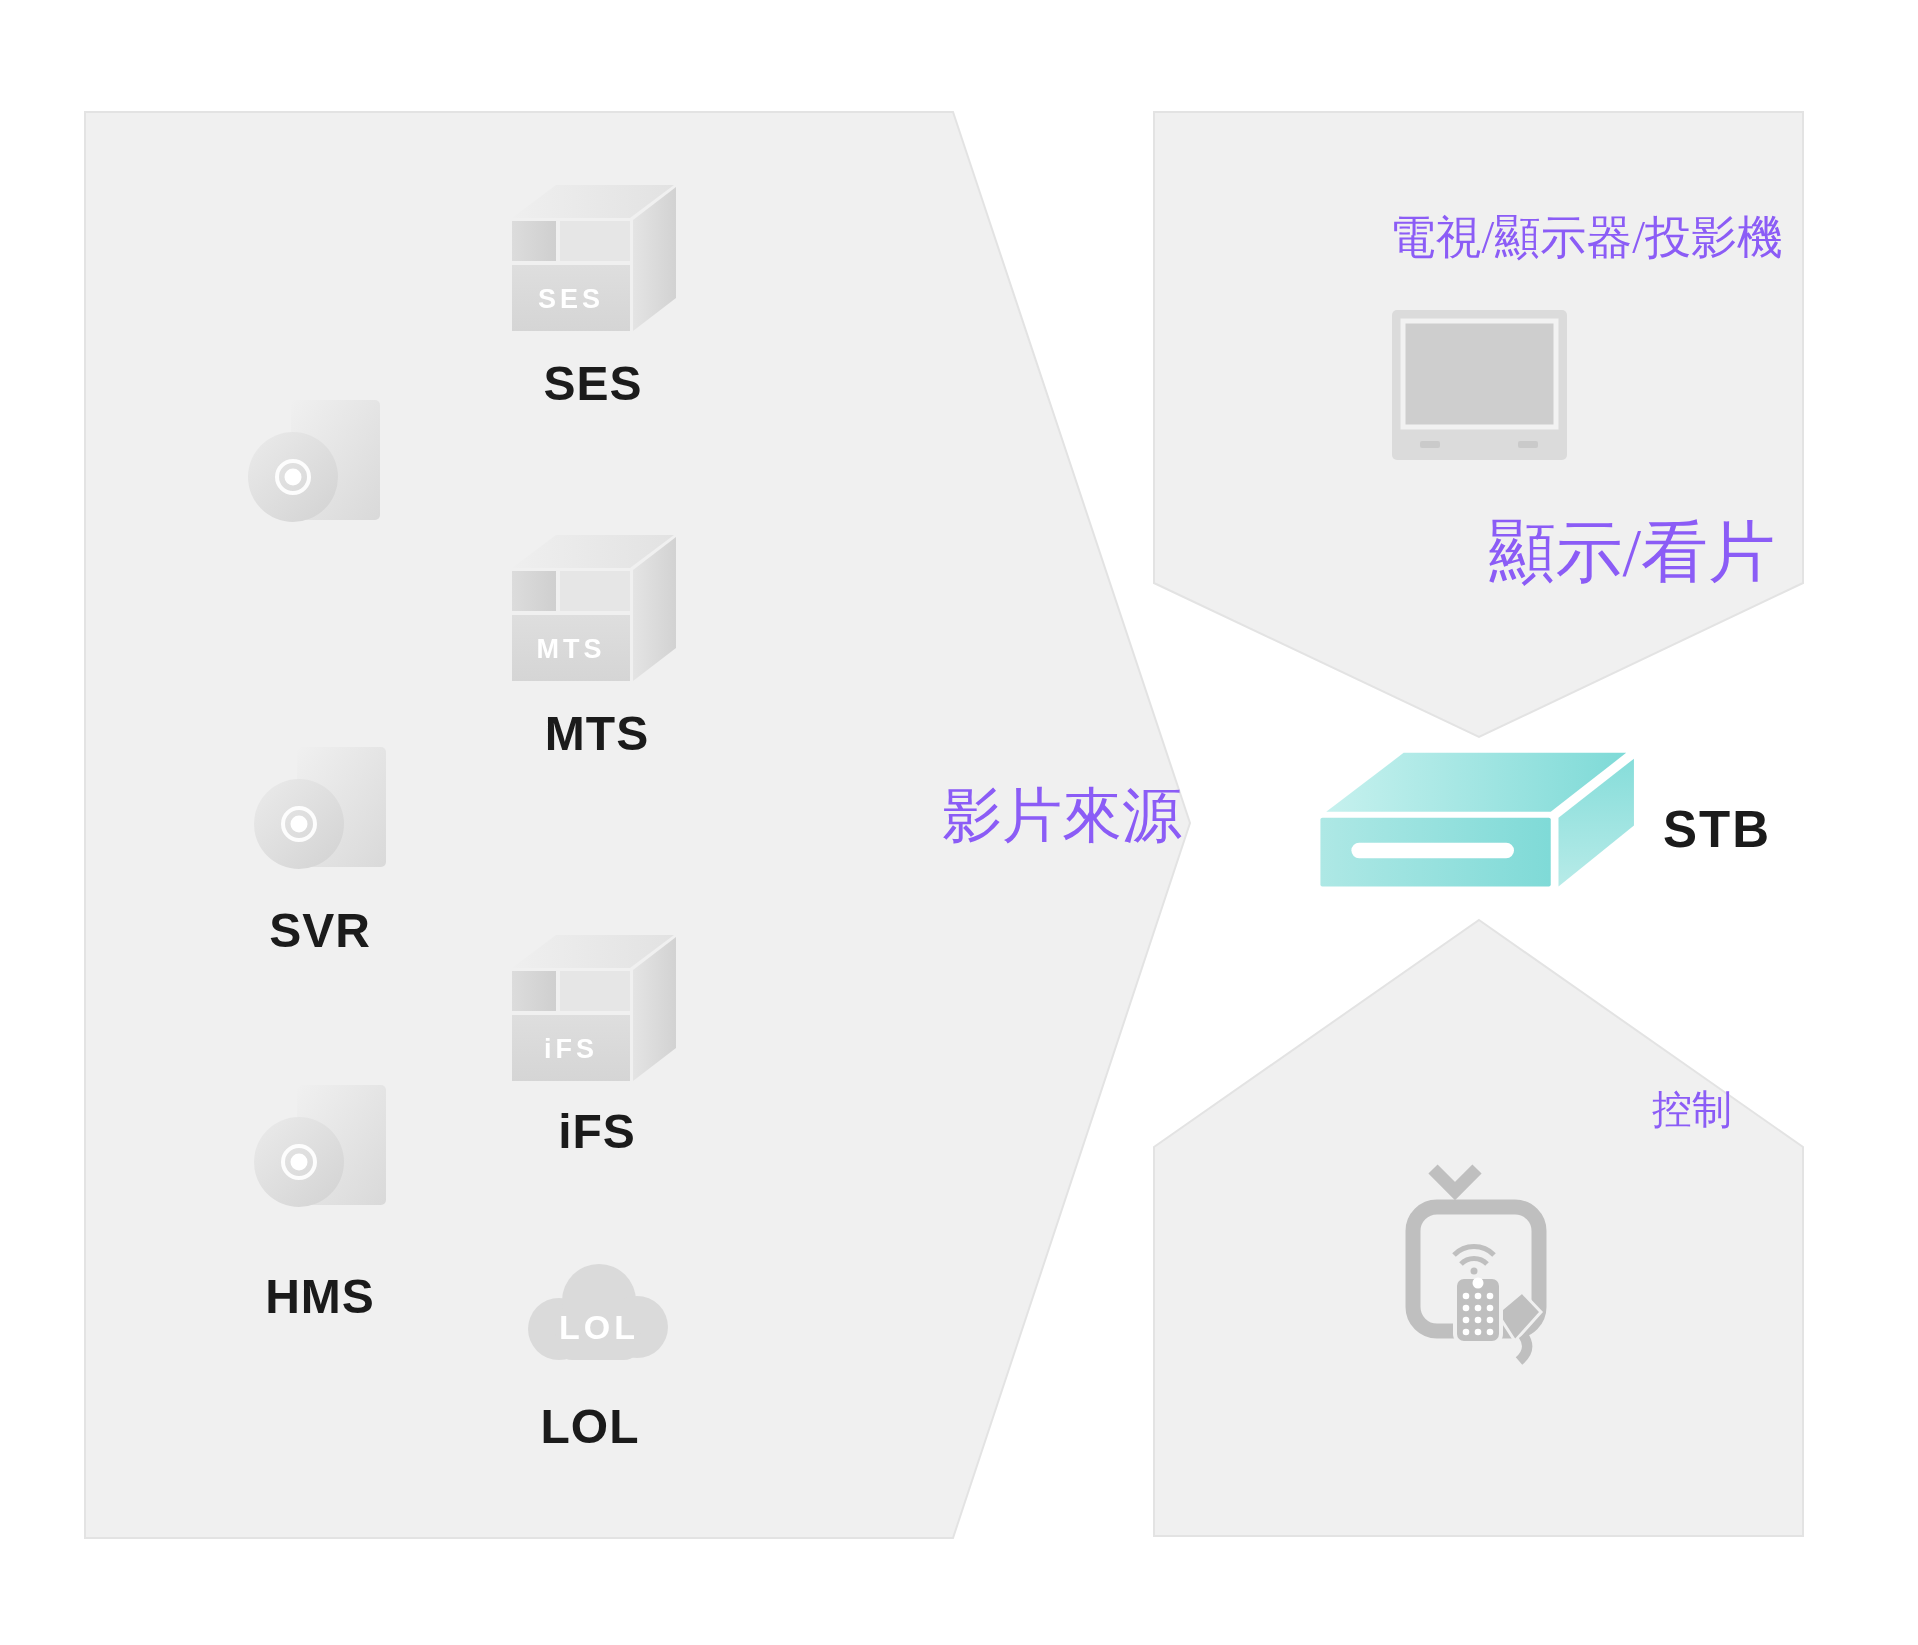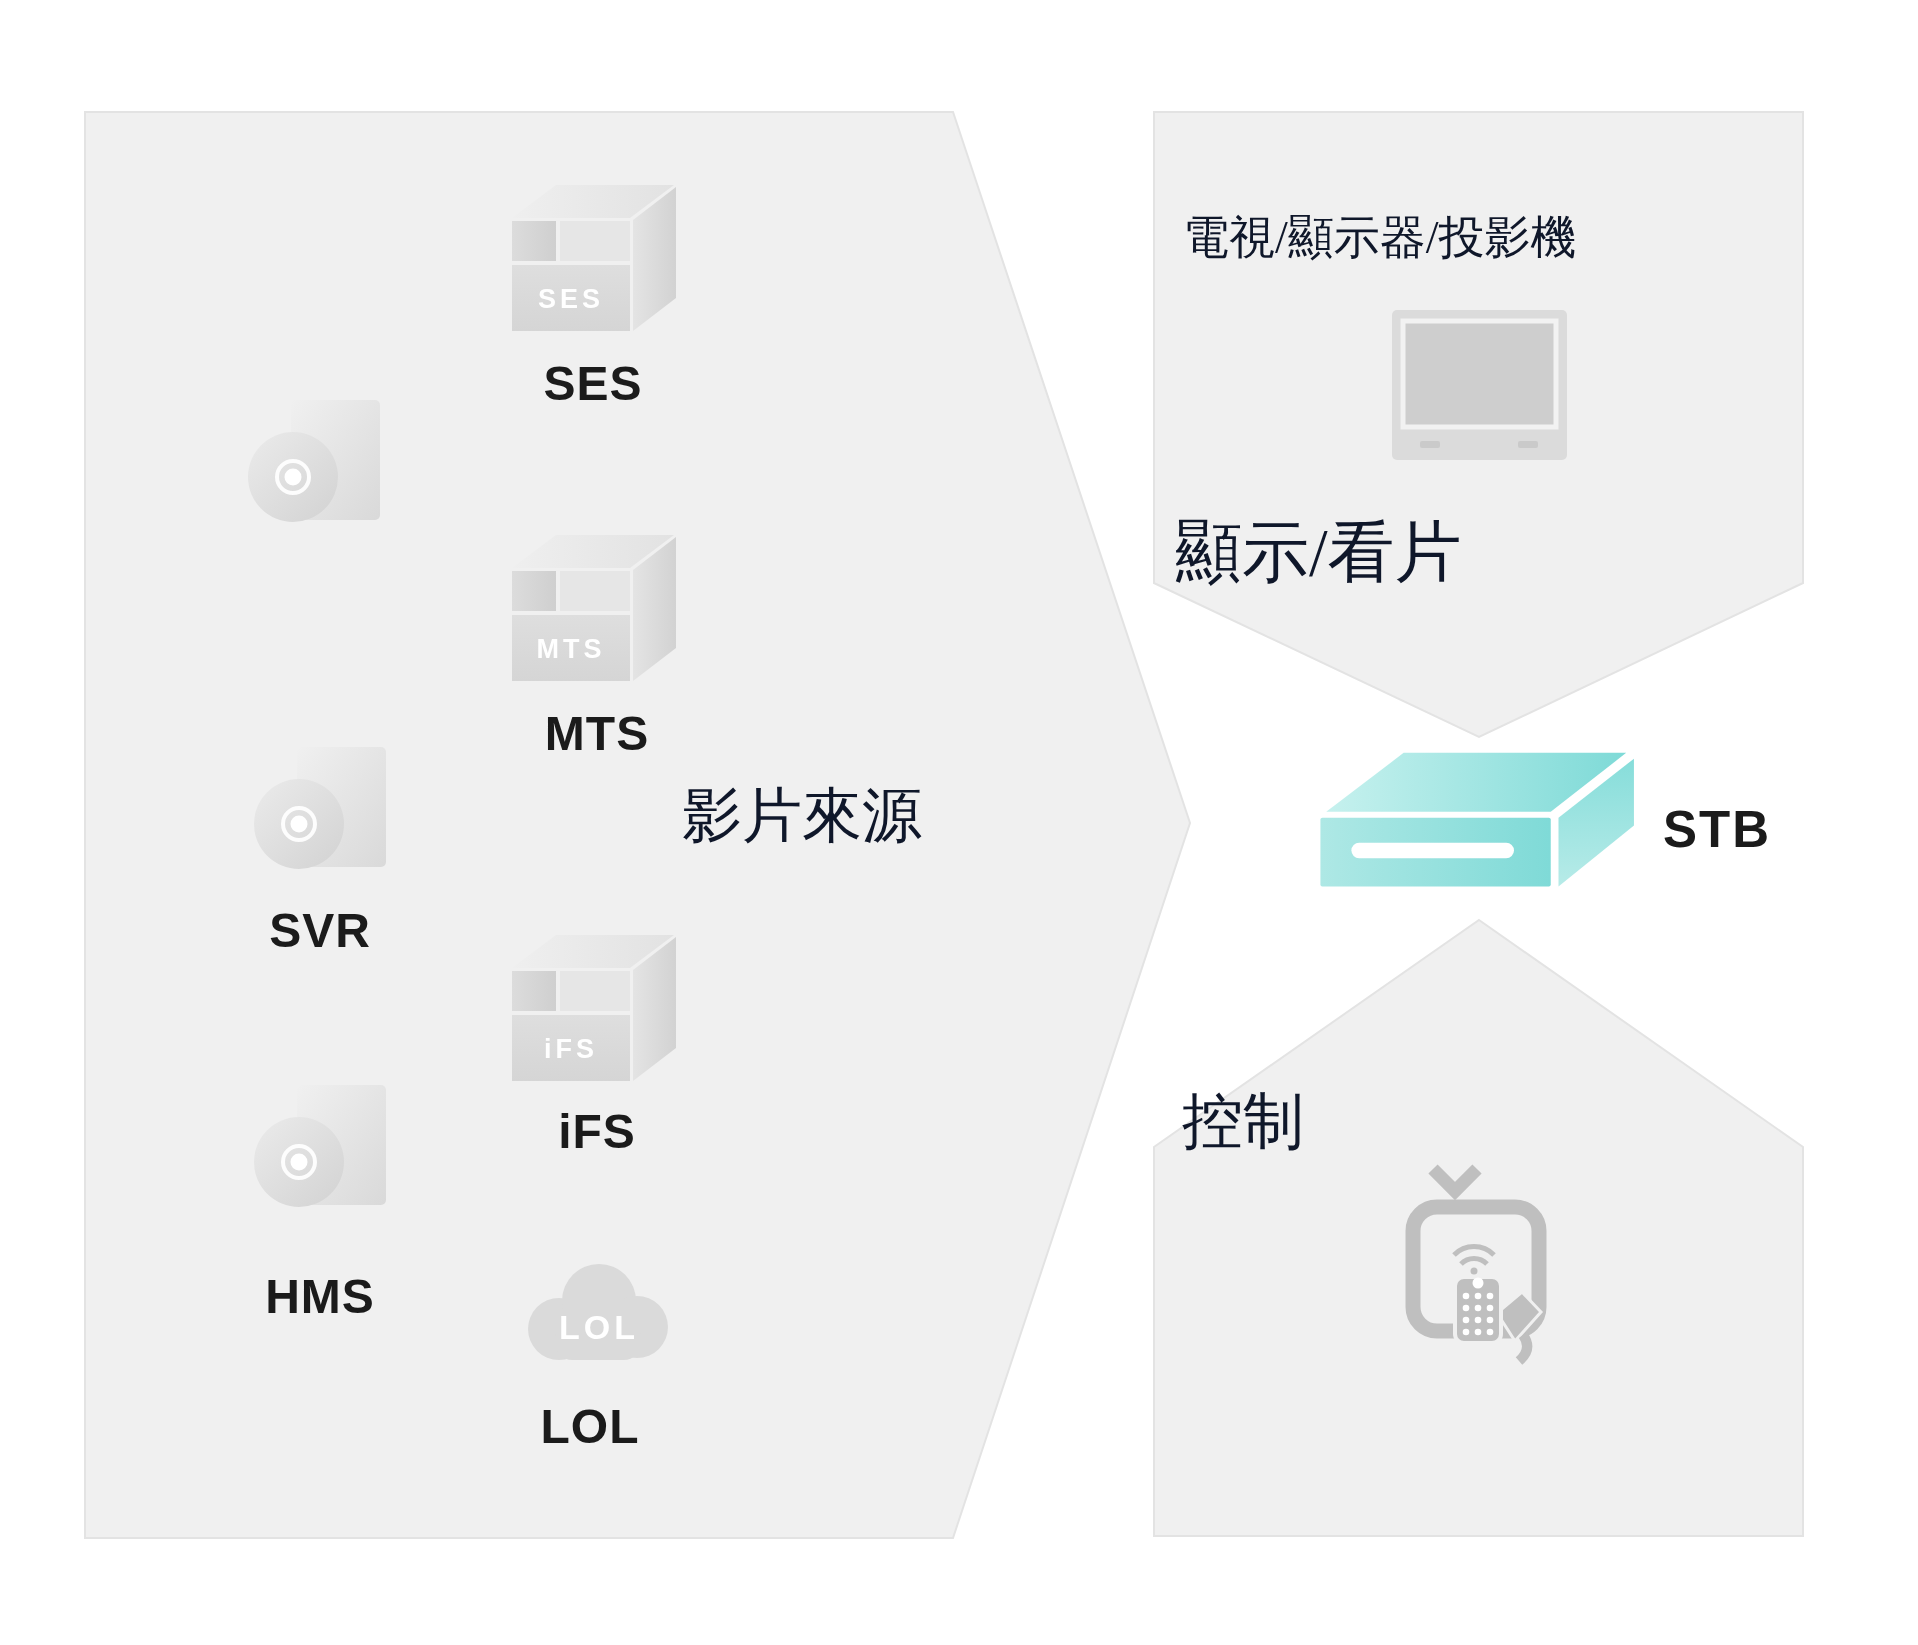--- a/index.html
+++ b/index.html
@@ -7,22 +7,22 @@
     position:relative;
     width:1918px;height:1645px;
     background:#ffffff;
     font-family:"Liberation Sans","DejaVu Sans",sans-serif;
     overflow:hidden;
   }
   .abs{position:absolute;}
   .panel-svg{position:absolute;left:0;top:0;}
   .cjk{
     font-family:"Liberation Serif","DejaVu Serif",serif;
-    color:#0f172a;
-    text-align:left;
+    color:#8b5cf6;
+    text-align:right;
     line-height:1.1;
     white-space:nowrap;
   }
   .latin-label{
     font-weight:700;
     color:#1b1b1b;
     text-align:center;
     letter-spacing:1px;
     line-height:1.05;
     white-space:nowrap;
@@ -155,21 +155,21 @@
   <div class="abs cjk" style="left:1175px;top:516px;width:600px;font-size:67px">顯示/看片</div>
 
   <svg class="abs" style="left:1318px;top:748px" width="330" height="150" viewBox="0 0 340 155">
     <polygon points="8,66 88,5 318,5 240,66" fill="url(#g-stb-top)"></polygon>
     <polygon points="248,72 326,11 326,80 248,143" fill="url(#g-stb-right)"></polygon>
     <rect x="2" y="72" width="238" height="71" rx="2" fill="url(#g-stb-front)"></rect>
     <rect x="34" y="98" width="168" height="16" rx="8" fill="#ffffff"></rect>
   </svg>
   <div class="abs latin-label" style="left:1617px;top:803px;width:200px;font-size:51px;letter-spacing:2px">STB</div>
 
-  <div class="abs cjk" style="left:1182px;top:1088px;width:600px;font-size:61px">控制</div>
+  <div class="abs cjk" style="left:1132px;top:1088px;width:600px;font-size:40px">控制</div>
 
   <svg class="abs" style="left:1405px;top:1163px" width="145" height="205" viewBox="0 0 145 205">
 
     <polyline points="28,6 50,28 72,6" fill="none" stroke="#bfbfbf" stroke-width="13"></polyline>
 
     <rect x="8" y="44" width="126" height="124" rx="24" fill="none" stroke="#bfbfbf" stroke-width="15"></rect>
 
     <path d="M49,92 a28,28 0 0 1 40,0" fill="none" stroke="#bfbfbf" stroke-width="5"></path>
     <path d="M56,101 a18,18 0 0 1 26,0" fill="none" stroke="#bfbfbf" stroke-width="5"></path>
     <circle cx="69" cy="108" r="3.5" fill="#bfbfbf"></circle>

